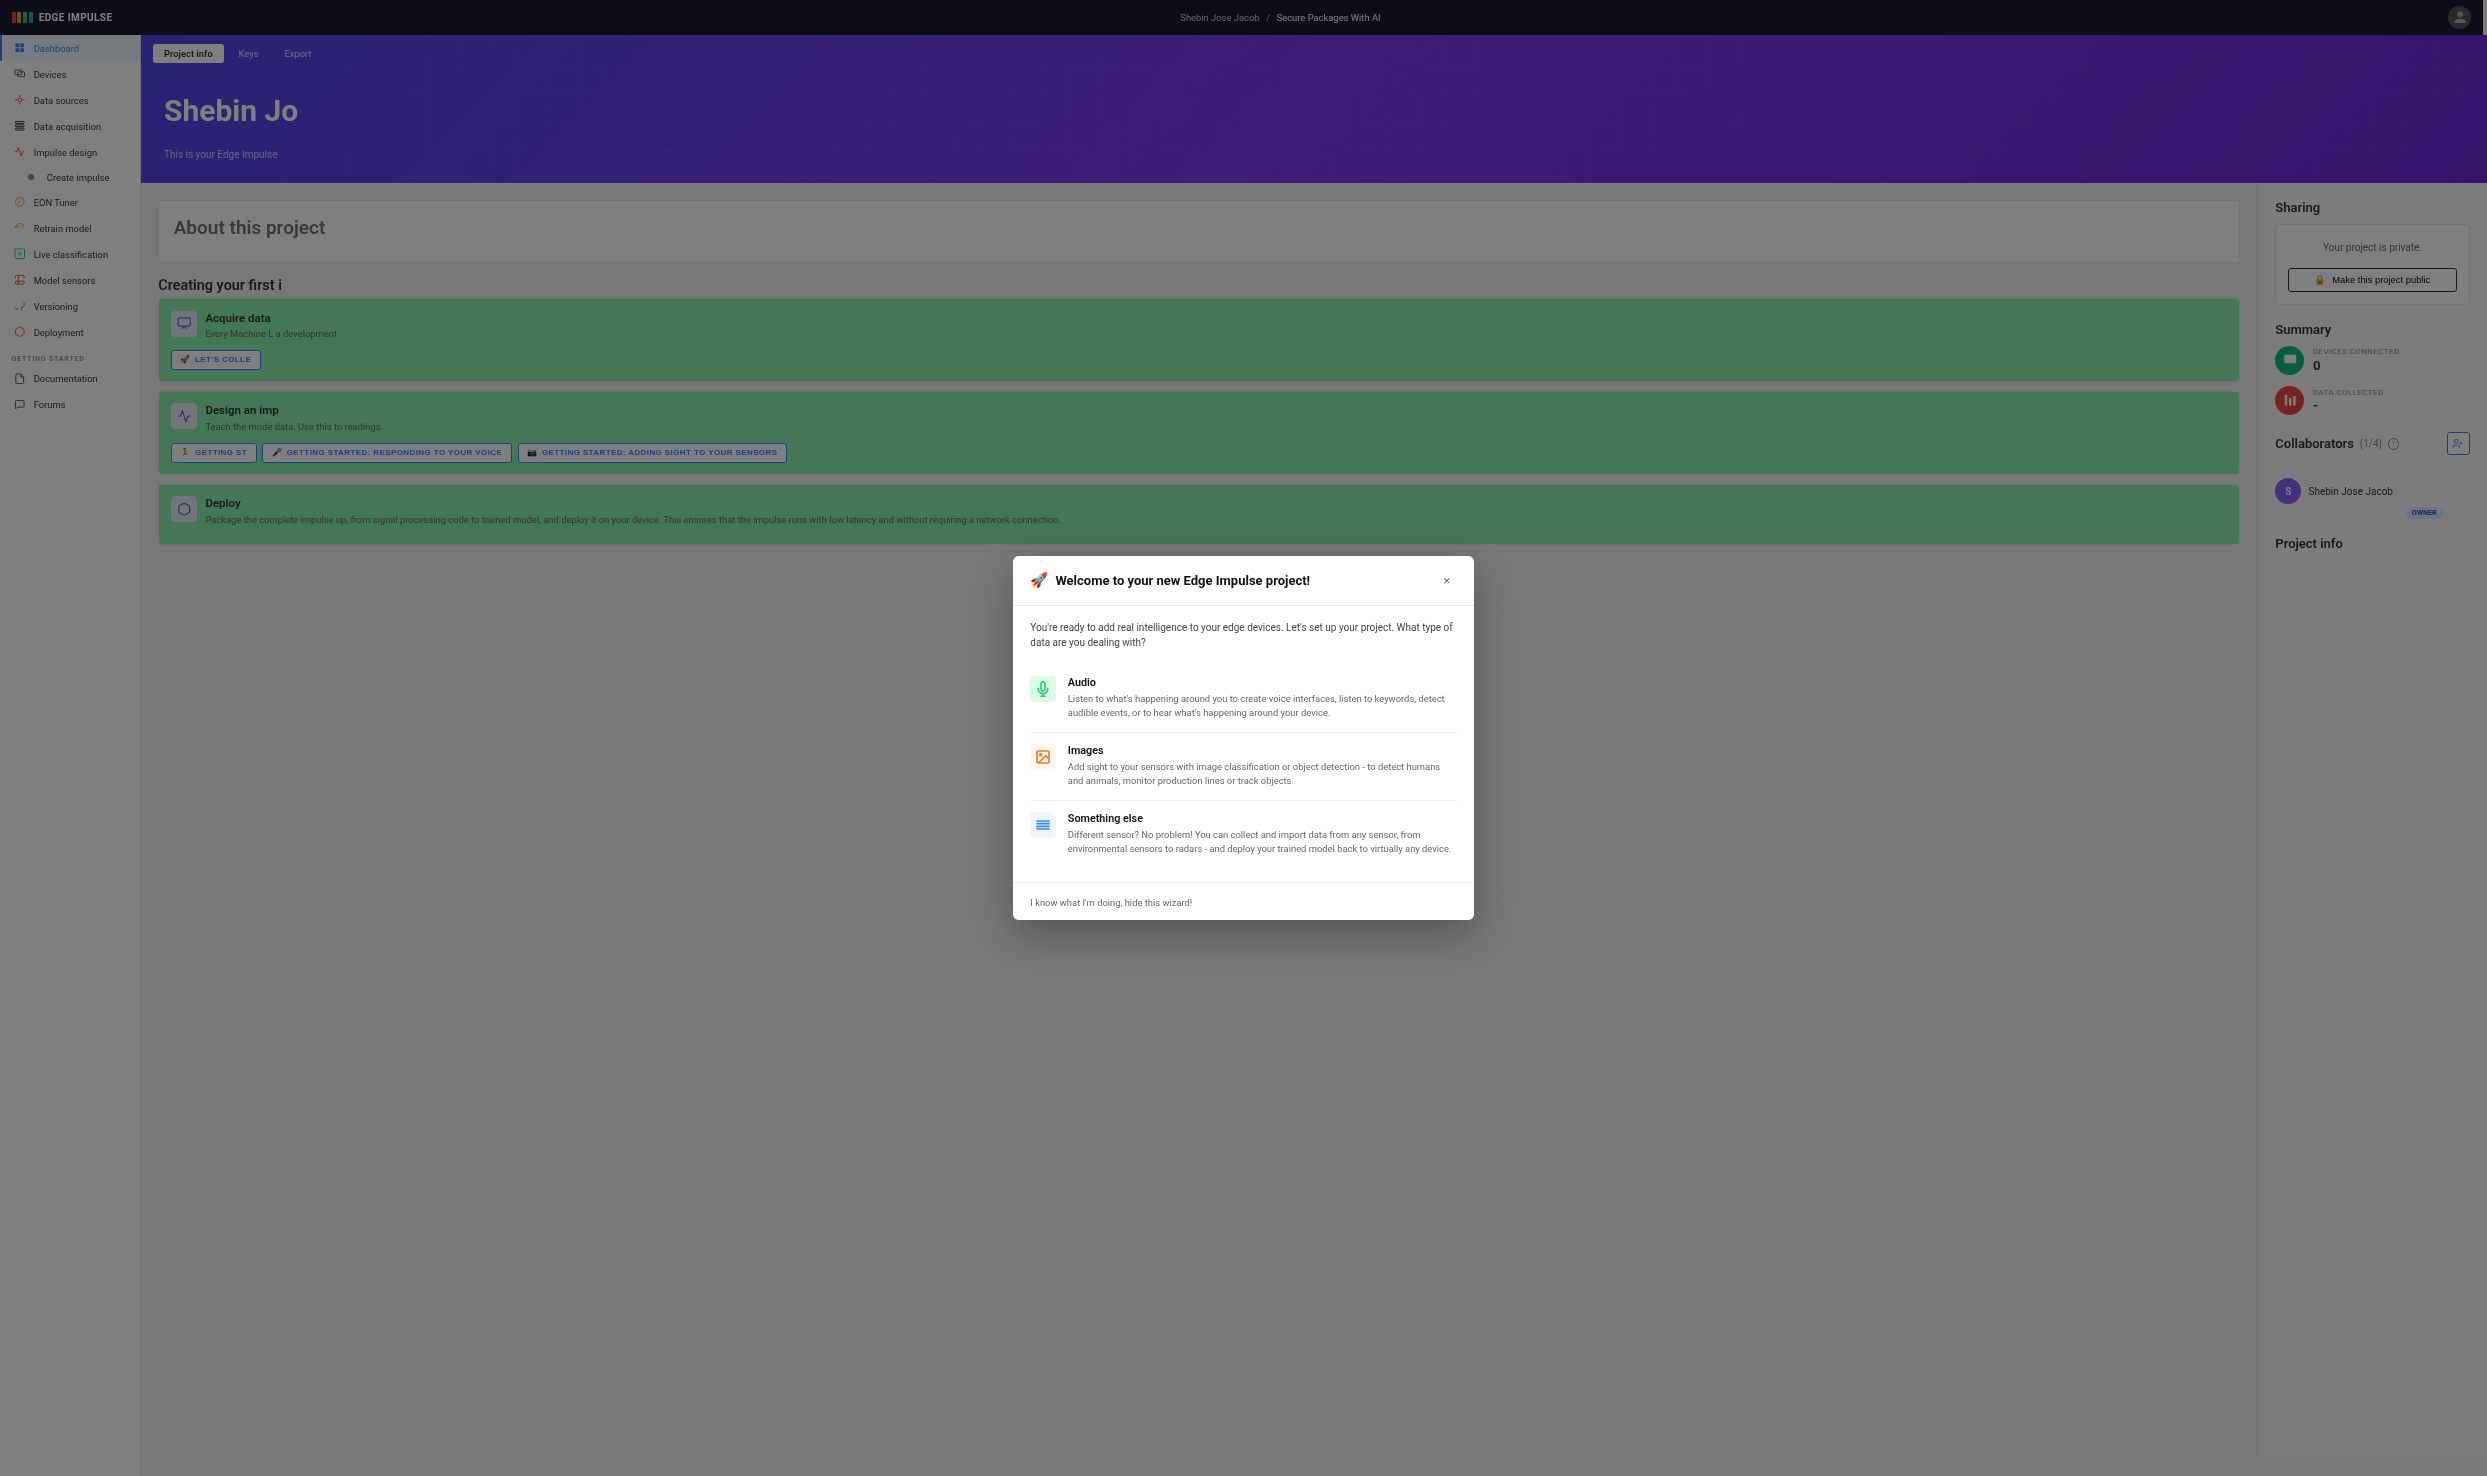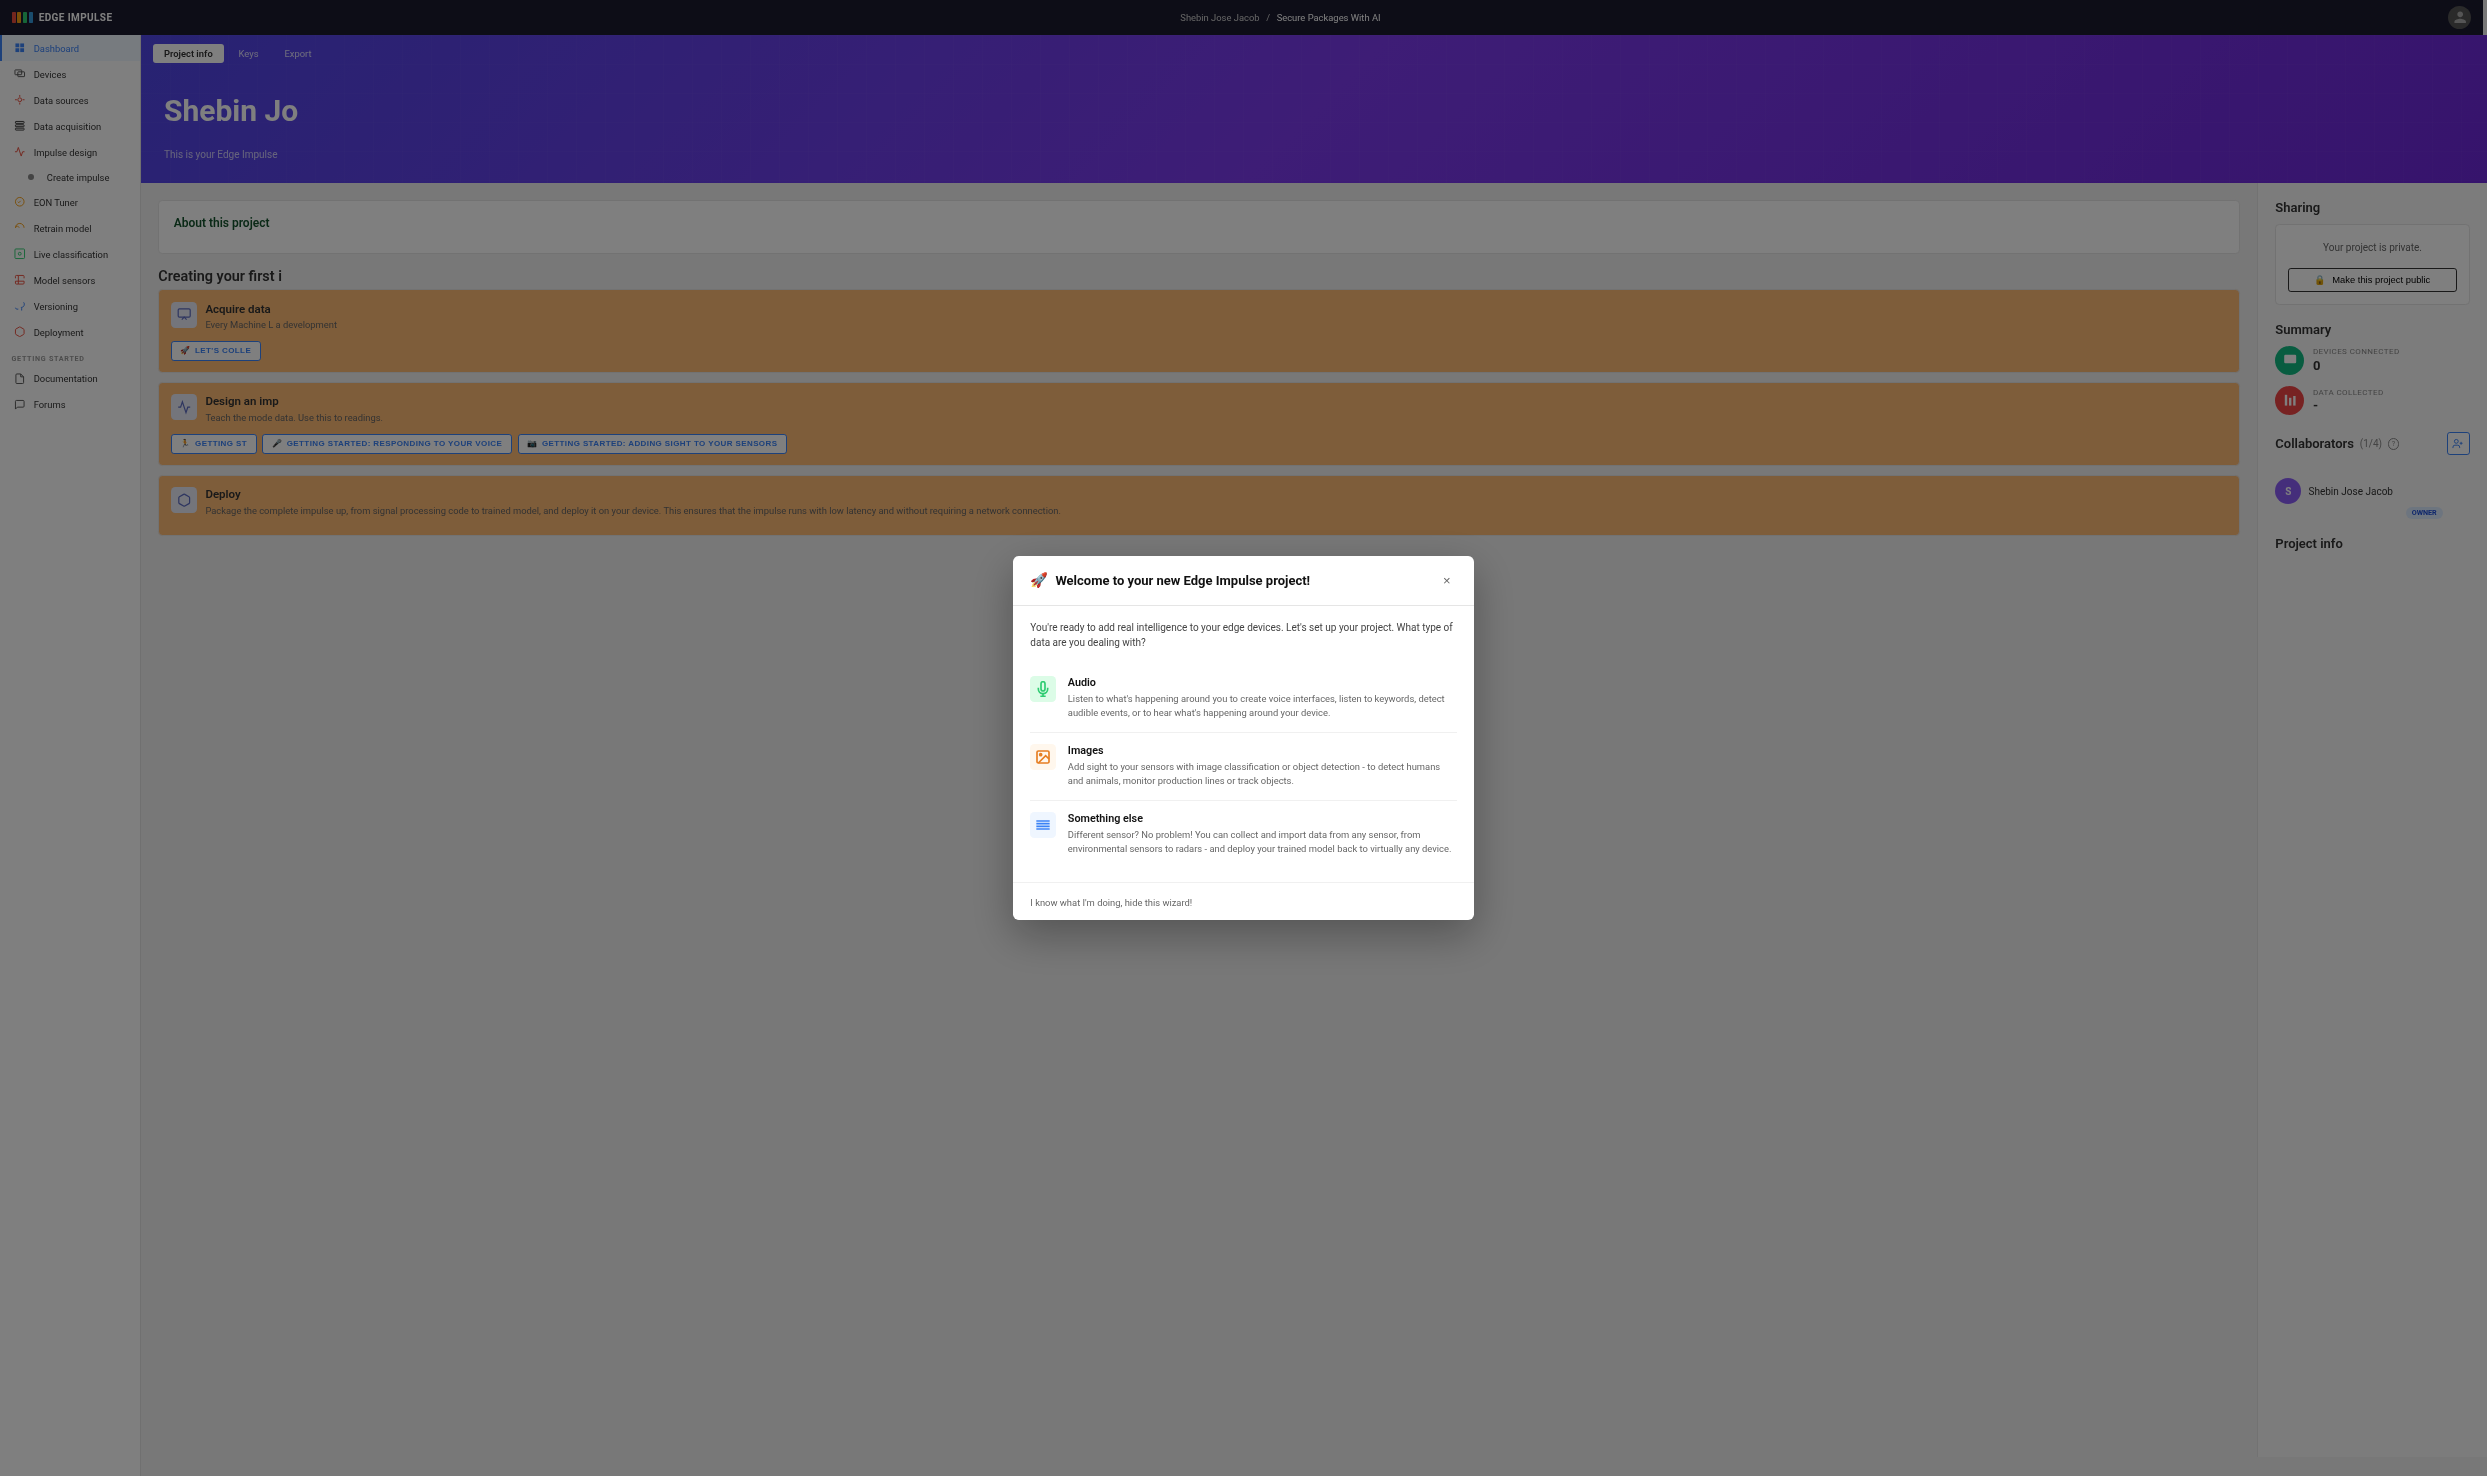--- a/index.html
+++ b/index.html
@@ -65,25 +65,25 @@
     .banner-title { font-size: 30px; font-weight: 700; color: white; margin-bottom: 21px; position: relative; }
     .banner-subtitle { color: rgba(255,255,255,0.7); font-size: 10px; position: relative; }
 
     
     .content-area { display: flex; gap: 0; }
     .content-main { flex: 1; padding: 17.3px; }
     .content-sidebar { width: 230px; background: #f8f8f8; border-left: 0.7px solid #e5e5e5; padding: 17.3px; min-height: calc(100vh - 202px); }
 
     
     .about-section { background: white; border: 0.7px solid #e5e5e5; border-radius: 4.3px; padding: 14.4px; margin-bottom: 14.4px; }
-    .about-title { font-size: 12px; font-weight: 600; color: #14532d; margin-bottom: 8.6px; }
+    .about-title { font-size: 19px; font-weight: 600; color: #737373; margin-bottom: 8.6px; }
 
     
     .steps-title { font-size: 14.4px; font-weight: 600; color: #333; margin-bottom: 4px; }
-    .step-card { background: #fdba74; border: 0.7px solid #e5e5e5; border-radius: 4.3px; padding: 11.5px; margin-bottom: 8.6px; }
+    .step-card { background: #86efac; border: 0.7px solid #e5e5e5; border-radius: 4.3px; padding: 11.5px; margin-bottom: 8.6px; }
     .step-header { display: flex; align-items: flex-start; gap: 8.6px; margin-bottom: 5.8px; }
     .step-icon { width: 26px; height: 26px; border-radius: 4.3px; background: #e8eaf6; display: flex; align-items: center; justify-content: center; flex-shrink: 0; }
     .step-name { font-size: 11.5px; font-weight: 600; color: #333; margin-bottom: 2.9px; }
     .step-desc { font-size: 9.4px; color: #666; line-height: 1.5; }
     .step-buttons { display: flex; flex-wrap: wrap; gap: 5.8px; margin-top: 8.6px; }
     .step-btn {
       display: flex; align-items: center; gap: 4.3px;
       padding: 4.3px 8.6px; border-radius: 2.9px; font-size: 8px; font-weight: 600;
       border: 0.7px solid #3b82f6; color: #3b82f6; cursor: pointer; background: white;
       text-transform: uppercase; letter-spacing: 0.4px;

